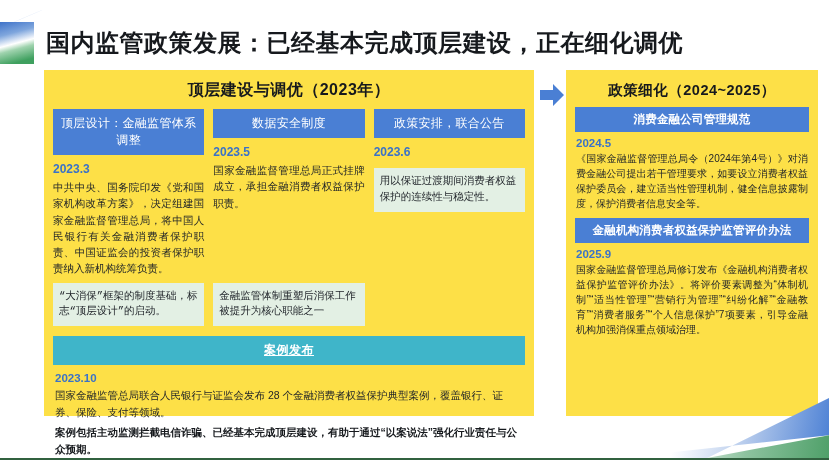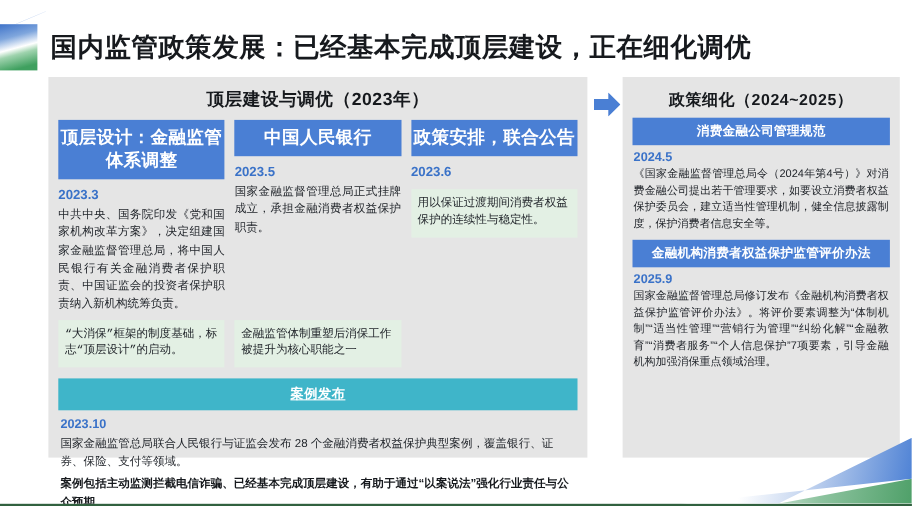--- a/index.html
+++ b/index.html
@@ -68,21 +68,21 @@
     font-size: 24px;
     font-weight: bold;
     color: #16191d;
     letter-spacing: 0.5px;
     white-space: nowrap;
   }
 
   
   .panel {
     position: absolute;
-    background: #e5e5e5;
+    background: #fde047;
   }
   .panel-left  { left: 44px;  top: 70px; width: 490px; height: 346px; }
   .panel-right { left: 566px; top: 70px; width: 252px; height: 346px; }
 
   .panel-title {
     text-align: center;
     font-size: 16px;
     font-weight: bold;
     color: #16191d;
     padding-top: 10px;
@@ -108,22 +108,22 @@
   }
   .col {
     flex: 1 1 0;
     display: flex;
     flex-direction: column;
     min-width: 0;
   }
   .col-head {
     background: #4a7fd4;
     color: #ffffff;
-    font-size: 16px;
-    font-weight: bold;
+    font-size: 12px;
+    font-weight: normal;
     text-align: center;
     padding: 6px 2px;
     letter-spacing: 0.3px;
   }
   .col-date {
     color: #3a72c8;
     font-size: 12px;
     font-weight: bold;
     margin: 7px 0 3px 0;
   }
@@ -228,21 +228,21 @@
     <div class="columns">
 
       <div class="col">
         <div class="col-head">顶层设计：金融监管体系调整</div>
         <div class="col-date">2023.3</div>
         <div class="col-body">中共中央、国务院印发《党和国家机构改革方案》，决定组建国家金融监督管理总局，将中国人民银行有关金融消费者保护职责、中国证监会的投资者保护职责纳入新机构统筹负责。</div>
         <div class="col-note">“大消保”框架的制度基础，标志“顶层设计”的启动。</div>
       </div>
 
       <div class="col">
-        <div class="col-head">中国人民银行</div>
+        <div class="col-head">数据安全制度</div>
         <div class="col-date">2023.5</div>
         <div class="col-body">国家金融监督管理总局正式挂牌成立，承担金融消费者权益保护职责。</div>
         <div class="col-note">金融监管体制重塑后消保工作被提升为核心职能之一</div>
       </div>
 
       <div class="col">
         <div class="col-head">政策安排，联合公告</div>
         <div class="col-date">2023.6</div>
         <div class="col-note">用以保证过渡期间消费者权益保护的连续性与稳定性。</div>
       </div>

